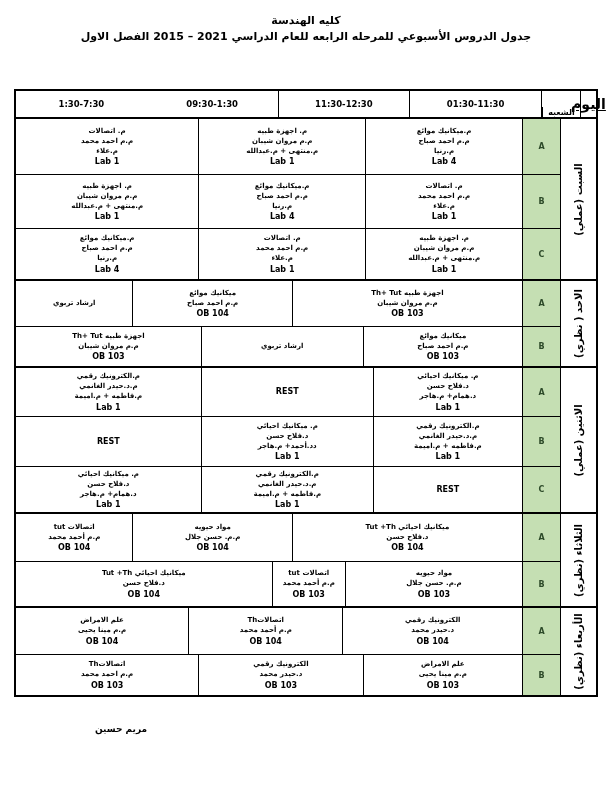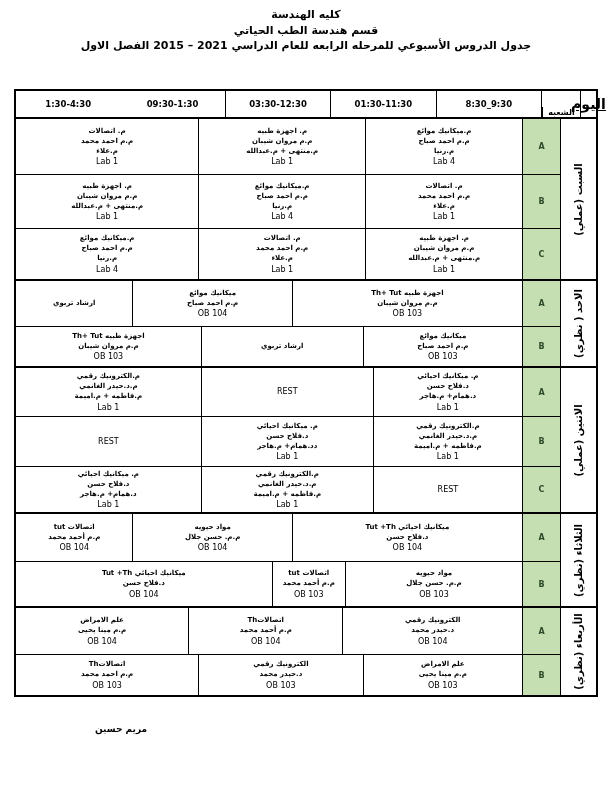--- a/index.html
+++ b/index.html
@@ -8,21 +8,21 @@
     position:relative;
     width:612px;height:792px;
     margin:0 auto;
     background:#ffffff;
     font-family:"DejaVu Sans", sans-serif;
     direction:rtl;
     overflow:hidden;
     box-sizing:border-box;
   }
   .title-wrap{
-    padding-top:7px;
+    padding-top:13px;
     text-align:center;
     font-weight:bold;
     font-size:11px;
     line-height:15.5px;
     color:#000;
   }
   .schedule{
     position:absolute;
     top:89px;left:14px;
     width:584px;
@@ -75,49 +75,47 @@
   .slot{
     box-sizing:border-box;
     display:flex;flex-direction:column;
     align-items:center;justify-content:center;
     text-align:center;
     padding:1px 2px;
     overflow:hidden;
   }
   .slot:not(:last-child){border-inline-end:1px solid #000;}
   .class-line{font-size:7px;font-weight:bold;line-height:1.45;color:#000;white-space:nowrap;}
-  .room-label{font-size:8px;font-weight:normal;line-height:1.4;color:#000;direction:ltr;white-space:nowrap;}
+  .room-label{font-size:8px;font-weight:bold;line-height:1.4;color:#000;direction:ltr;white-space:nowrap;}
   .signature{
     position:absolute;
     left:95px;top:724px;
     font-size:9px;font-weight:bold;color:#000;
     direction:rtl;
     text-align:center;
   }
 </style>
 </head>
 <body>
 
 <div class="page">
 
   <div class="title-wrap">
     <div>كليه الهندسة</div>
-    <div>قسم هندسة الطب الحياتي</div>
     <div>جدول الدروس الأسبوعي للمرحله الرابعه للعام الدراسي 2021 – 2015 الفصل الاول</div>
   </div>
 
   <div class="schedule" id="schedule">
       <div class="sched-header">
         <div class="hcell h-day">اليوم</div>
         <div class="hcell h-sec">الشعبه</div>
-        <div class="hcell time">8:30_9:30</div>
         <div class="hcell time">01:30-11:30</div>
-        <div class="hcell time">03:30-12:30</div>
+        <div class="hcell time">11:30-12:30</div>
         <div class="hcell time">09:30-1:30</div>
-        <div class="hcell time">1:30-4:30</div>
+        <div class="hcell time">1:30-7:30</div>
       </div>
       <div class="day-block first">
         <div class="day-cell">
           <div class="day-text">السبت (عملي)</div>
         </div>
         <div class="rows-wrap">
           <div class="section-row" style="height: 55px;">
             <div class="sec-cell">A</div>
             <div class="slots-wrap">
               <div class="slot" style="width: 31%;">
@@ -261,21 +259,21 @@
             <div class="slots-wrap">
               <div class="slot" style="width: 29.5%;">
                 <div class="class-line">م.الكترونيك رقمي</div>
                 <div class="class-line">م.د.حيدر الغانمي</div>
                 <div class="class-line">م.فاطمه + م.اميمة</div>
                 <div class="room-label">Lab 1</div>
               </div>
               <div class="slot" style="width: 34%;">
                 <div class="class-line">م. ميكانيك احيائي</div>
                 <div class="class-line">د.فلاح حسن</div>
-                <div class="class-line">دد.همام+ م.هاجر</div>
+                <div class="class-line">دد.أحمد+ م.هاجر</div>
                 <div class="room-label">Lab 1</div>
               </div>
               <div class="slot" style="width: 36.5%;">
                 <div class="room-label">REST</div>
               </div>
             </div>
           </div>
           <div class="section-row" style="height: 46px;">
             <div class="sec-cell">C</div>
             <div class="slots-wrap">

